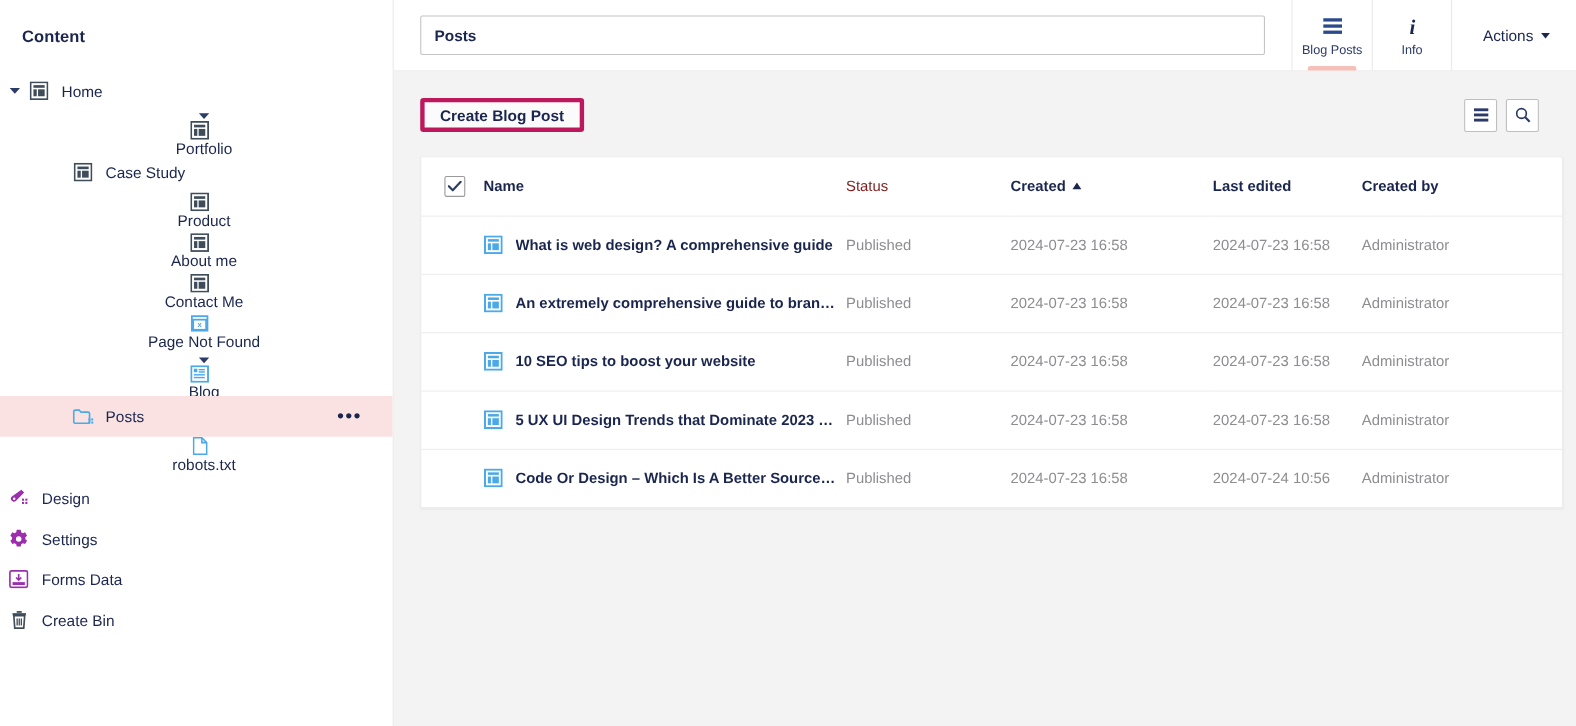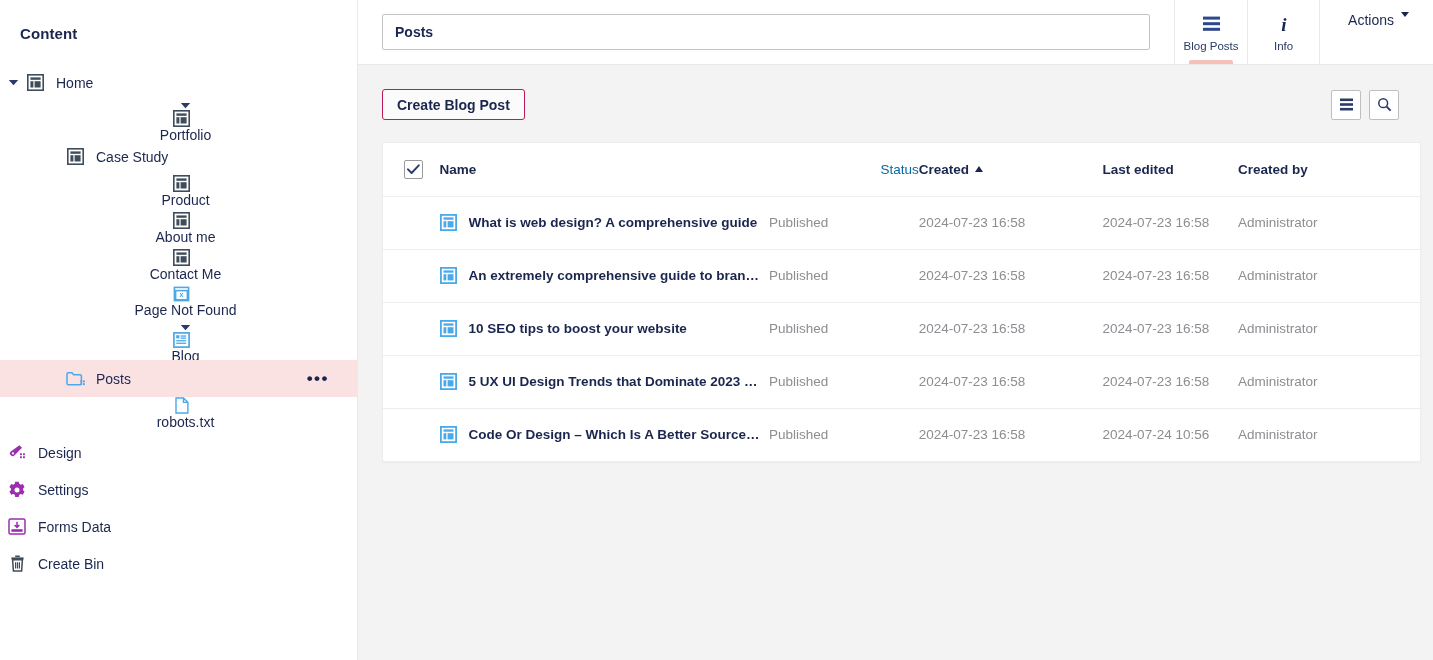--- a/index.html
+++ b/index.html
@@ -142,28 +142,27 @@
   .tab.active::after {
     content: "";
     position: absolute;
     bottom: 0; left: 14px; right: 14px;
     height: 4px;
     background: #f5c0b8;
     border-radius: 2px 2px 0 0;
   }
   .actions-btn {
     display: flex;
-    align-items: flex-start;
+    align-items: center;
     height: 64px;
     padding: 0 24px 0 22px;
     font-size: 14px;
     color: #1b264f;
     cursor: pointer;
     white-space: nowrap;
-    margin-top: 12px;
   }
   .actions-btn .tri {
     margin-left: 7px;
     width: 0; height: 0;
     border-left: 4.5px solid transparent;
     border-right: 4.5px solid transparent;
     border-top: 5px solid #1b264f;
     display: inline-block;
   }
 
@@ -175,21 +174,21 @@
     position: relative;
   }
   .toolbar {
     display: flex;
     align-items: center;
     margin-bottom: 22px;
   }
   .create-btn {
     height: 31px;
     padding: 0 14px;
-    border: 1px solid #be185d;
+    border: 4px solid #be185d;
     border-radius: 3px;
     background: #fbfbfb;
     color: #1b264f;
     font-size: 14px;
     font-weight: 700;
     font-family: "Liberation Sans", sans-serif;
     cursor: pointer;
   }
   .toolbar-right {
     margin-left: auto;
@@ -224,21 +223,21 @@
     text-align: left;
     font-size: 13.5px;
     font-weight: 700;
     color: #1b264f;
     height: 53px;
     padding: 0;
     border-bottom: 1px solid #ededed;
     vertical-align: middle;
     white-space: nowrap;
   }
-  table.grid th.muted { color: #0369a1; font-weight: 400; text-align: right; }
+  table.grid th.muted { color: #7f1d1d; font-weight: 400; }
   table.grid td {
     height: 53px;
     font-size: 13.5px;
     color: #8d8d92;
     border-bottom: 1px solid #ededed;
     padding: 0;
     vertical-align: middle;
     white-space: nowrap;
     overflow: hidden;
   }

